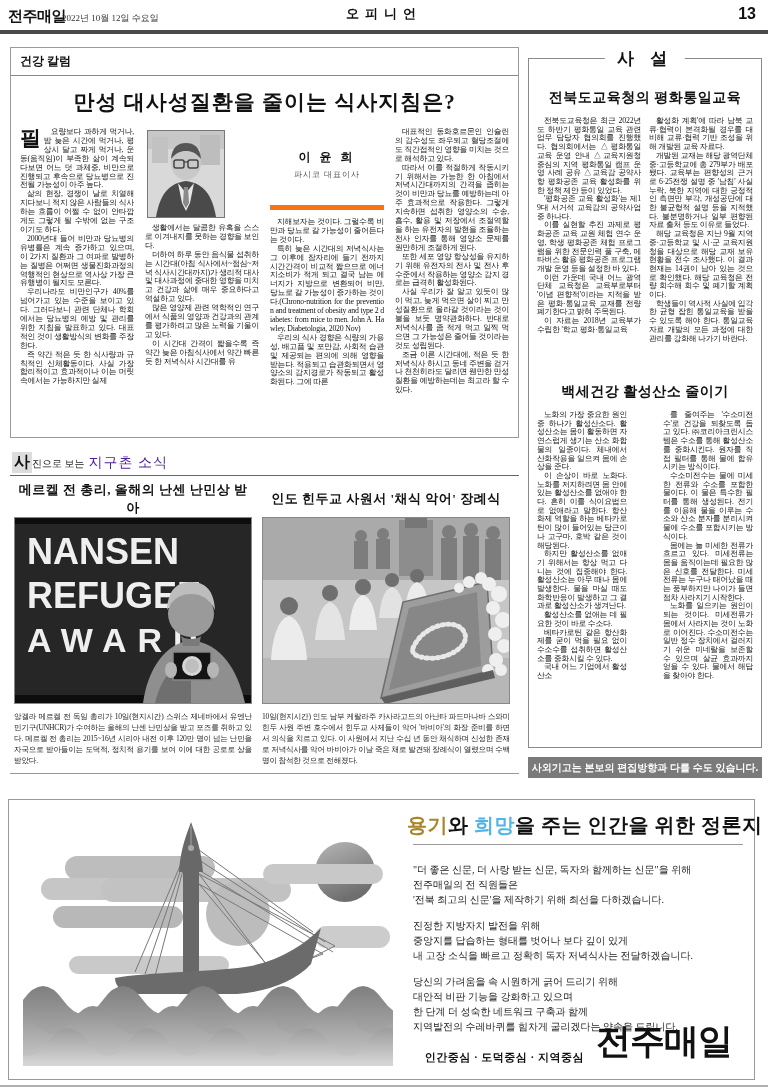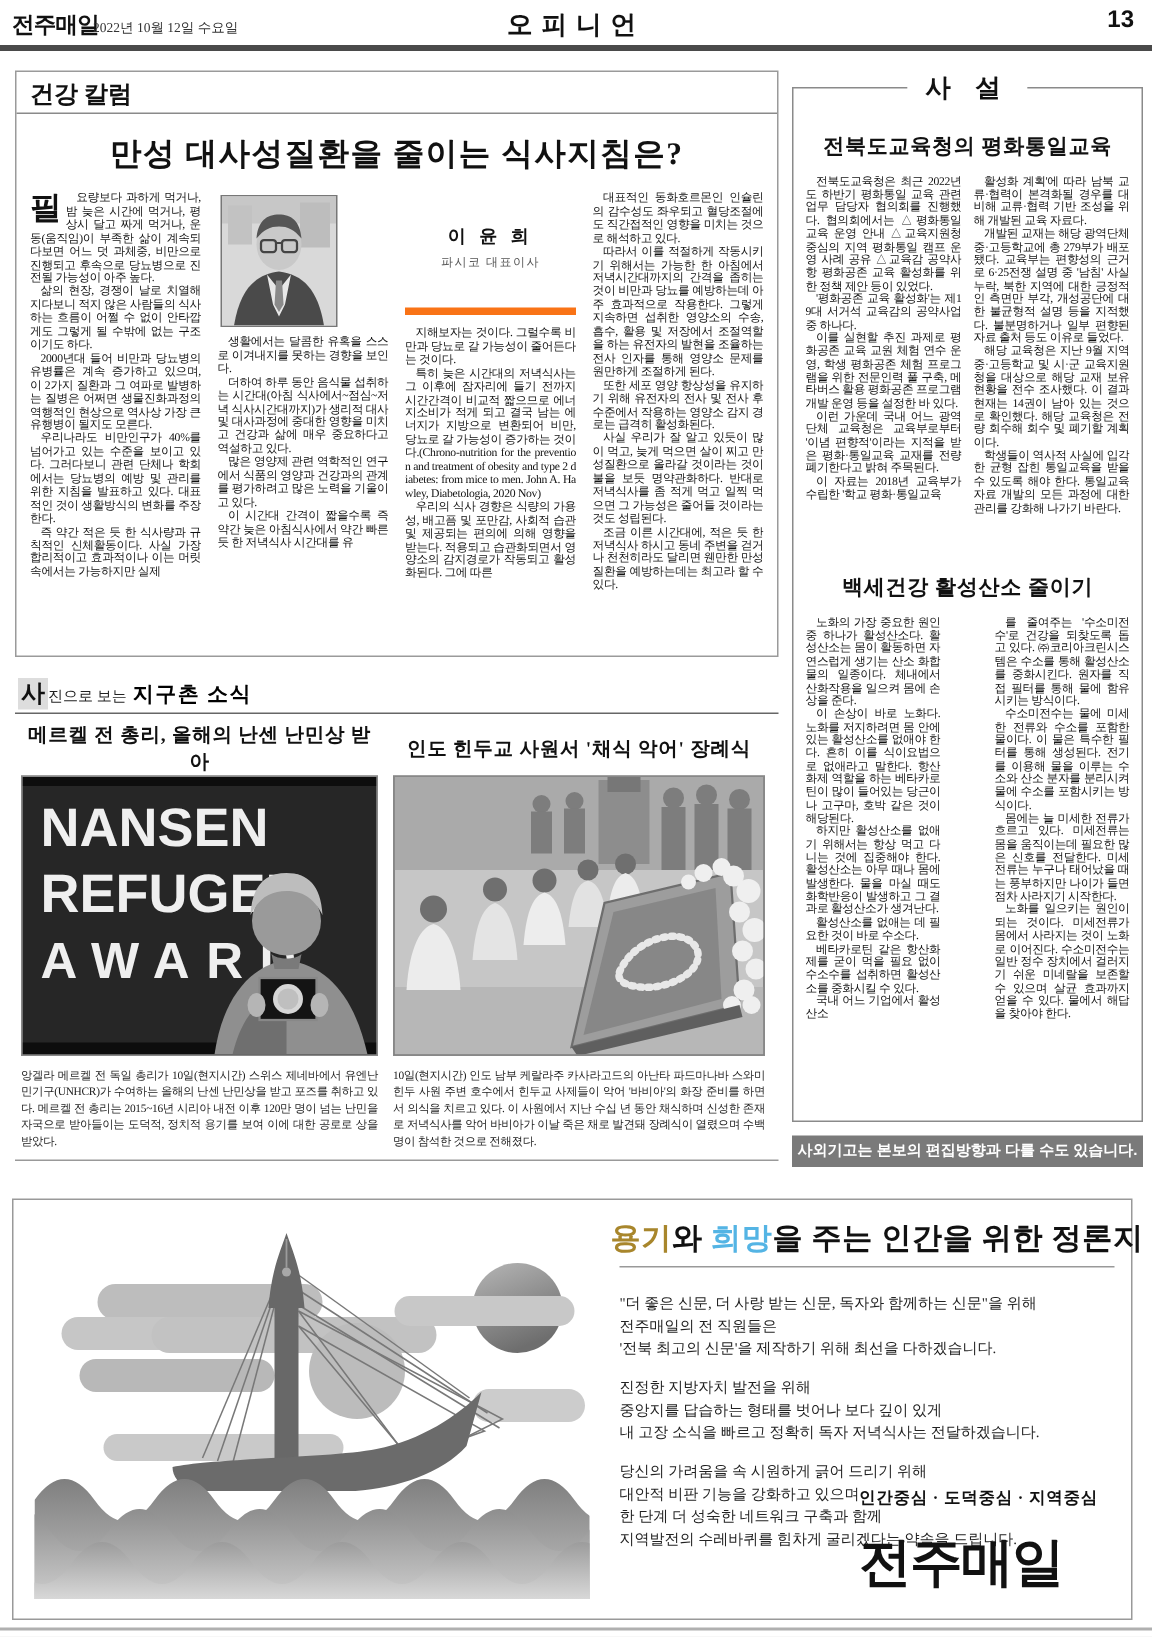--- a/index.html
+++ b/index.html
@@ -8,28 +8,28 @@
     position:relative; width:768px; height:1091px; margin:0 auto;
     background:#ffffff; overflow:hidden; color:#111;
     font-family:"Liberation Serif", serif;
   }
   
   .hdr { position:absolute; top:0; left:0; width:768px; height:30px; }
   .masthead { position:absolute; left:8px; top:7px; font-family:"Liberation Sans",sans-serif;
     font-weight:900; font-size:15px; letter-spacing:-0.5px; }
   .issue-date { position:absolute; left:62px; top:12px; font-size:9px; color:#333; }
   .section-title { position:absolute; left:0; right:0; top:5px; text-align:center;
-    font-size:17px; font-weight:700; letter-spacing:6px; }
+    font-size:13px; font-weight:700; letter-spacing:6px; }
   .page-number { position:absolute; right:12px; top:5px; font-size:16px; font-weight:700;
     font-family:"Liberation Sans",sans-serif; }
   .hdr-rule { position:absolute; top:30px; left:0; width:768px; height:4px; background:#4a4a4a; }
   
   .health-box { position:absolute; left:10px; top:47px; width:509px; height:391px;
     border:1px solid #9a9a9a; }
-  .health-kicker { position:absolute; left:9px; top:5px; font-size:16px; font-weight:700; }
+  .health-kicker { position:absolute; left:9px; top:5px; font-size:12px; font-weight:700; }
   .health-kicker-rule { position:absolute; left:0; top:27px; width:100%; height:1px; background:#8a8a8a; }
   .health-headline { position:absolute; left:0; right:0; top:40px; text-align:center;
     font-size:21px; font-weight:700; letter-spacing:1px; }
   .health-body { position:absolute; left:9px; right:9px; top:80px; bottom:6px;
     display:flex; justify-content:space-between; overflow:hidden; }
   .hcol { width:114px; font-size:7.8px; line-height:8.9px; text-align:justify;
     word-break:break-all; overflow:hidden; letter-spacing:-0.2px; }
   .hcol p, .ecol p { text-indent:7px; margin:0; }
   .dropcap { float:left; font-size:21px; line-height:19px; font-weight:700; margin:1px 3px 0 0; text-indent:0; }
   .first-para { text-indent:0; }
@@ -54,21 +54,21 @@
   .ed-cols-2 { height:330px;gap:36px; }
   .disclaimer-bar { position:absolute; left:528px; top:757px; width:234px; height:21px;
     background:#7a7a7a; color:#fff; text-align:center; line-height:21px;
     font-size:10px; font-weight:700; font-family:"Liberation Sans",sans-serif; }
   
   .photo-section { position:absolute; left:10px; top:452px; width:509px; height:322px;
     border-bottom:1px solid #999; }
   .pn-header { position:absolute; left:2px; top:0; }
   .pn-lead { display:inline-block; font-size:16px; font-weight:700; background:#ddd; padding:0 2px; }
   .pn-mid { font-size:10px; color:#222; }
-  .pn-rest { font-size:14px; color:#000000; font-weight:700; letter-spacing:1px; }
+  .pn-rest { font-size:14px; color:#4c1d95; font-weight:400; letter-spacing:1px; }
   .pn-rule { position:absolute; left:0; top:23px; width:100%; height:1px; background:#666; }
   .photo-block { position:absolute; top:29px; }
   .photo-block-left { left:4px; width:238px; }
   .photo-block-right { left:252px; width:248px; }
   .photo-title { text-align:center; font-size:13px; font-weight:700; height:36px;
     display:flex; align-items:center; justify-content:center; letter-spacing:0.5px; }
   .photo-frame { border:1px solid #888; height:187px; overflow:hidden; background:#737373; }
   .photo-frame svg { display:block; }
   .photo-caption { margin-top:7px; font-size:7.6px; line-height:11px; text-align:justify;
     word-break:break-all; color:#222; letter-spacing:-0.2px; }
@@ -76,21 +76,21 @@
   .ad-box { position:absolute; left:8px; top:799px; width:747px; height:281px; border:1px solid #999; }
   .ship-illustration { position:absolute; left:14px; top:14px; }
   .ad-title { position:absolute; left:398px; top:12px; width:342px; text-align:center;
     font-size:20px; font-weight:700; letter-spacing:0.5px; white-space:nowrap; }
   .ad-title .w1 { color:#a8862c; }
   .ad-title .w2 { color:#54b4e4; }
   .ad-title-rule { position:absolute; left:404px; top:44px; width:330px; height:1px; background:#999; }
   .ad-paragraphs { position:absolute; left:404px; top:62px; width:340px; }
   .ad-paragraphs p { white-space:pre-line; font-size:10px; line-height:15px; color:#222;
     margin-bottom:11px; text-indent:0; }
-  .ad-footer { position:absolute; right:22px; bottom:14px; display:flex; align-items:flex-start; gap:12px;flex-direction:column; }
+  .ad-footer { position:absolute; right:22px; bottom:14px; display:flex; align-items:flex-end; gap:12px; }
   .ad-slogan { font-size:11px; font-weight:700; letter-spacing:0.5px; }
   .ad-logo { font-size:35px; font-weight:900; letter-spacing:-1px; font-family:"Liberation Sans",sans-serif; }
   .page-bottom-rule { position:absolute; left:0; top:1085px; width:768px; height:2px; background:#b0b0b0; }
 </style>
 </head>
 <body>
 
 <div class="page">
 
   <div class="hdr">

